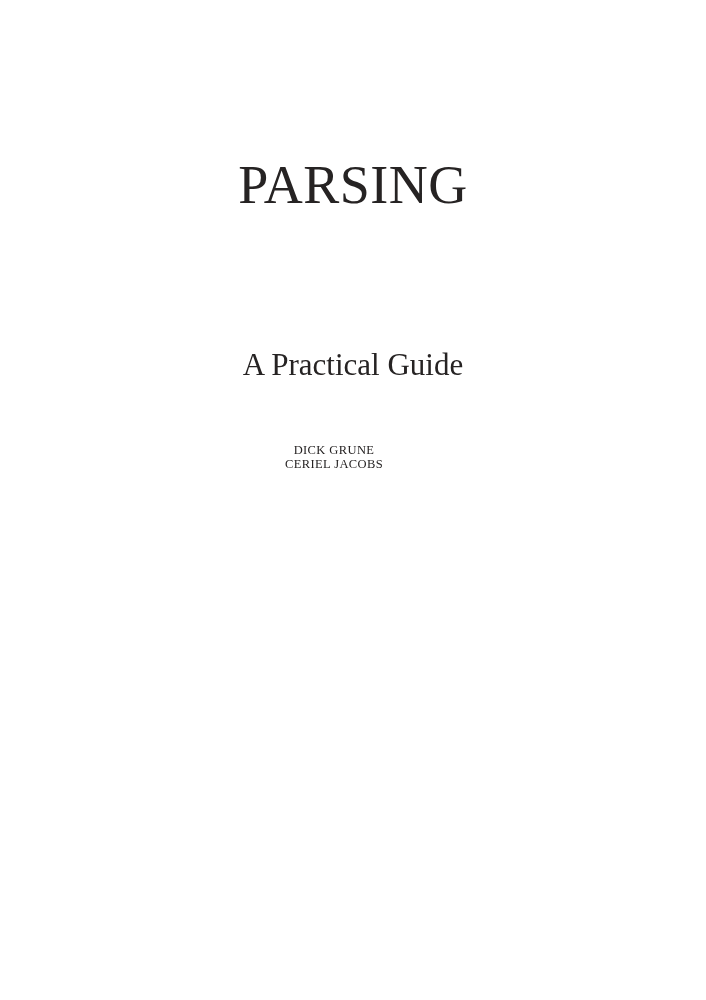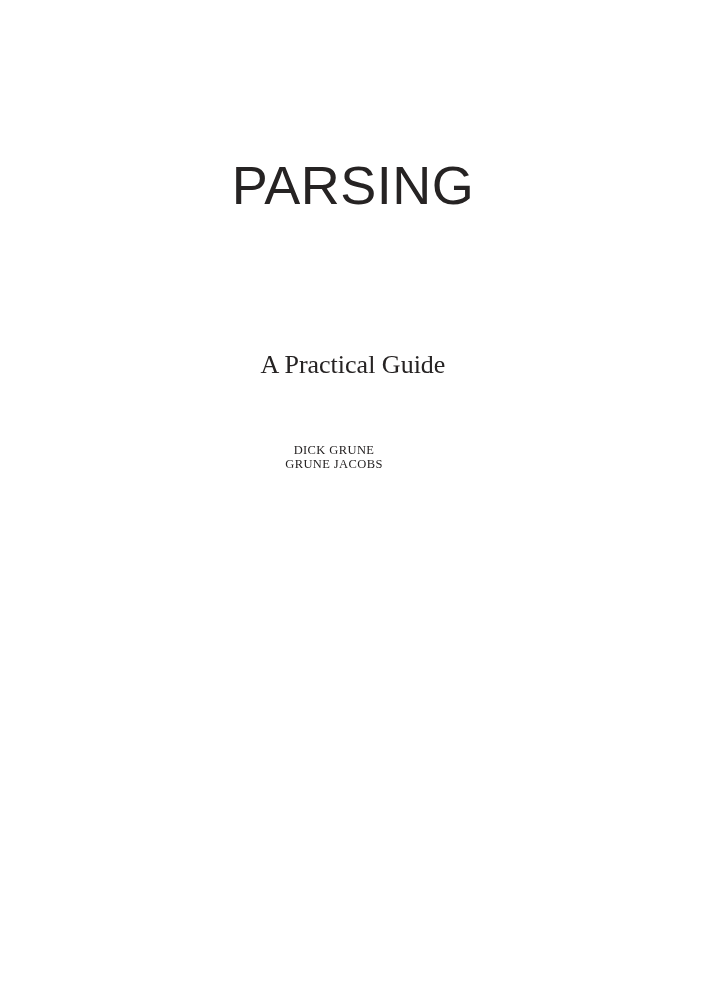--- a/index.html
+++ b/index.html
@@ -22,36 +22,36 @@
     box-sizing: border-box;
   }
   .title-block {
     position: absolute;
     left: 0;
     top: 150px;
     width: 706px;
     text-align: center;
   }
   .title-line {
-    font-family: Liberation Sans, sans-serif;
+    font-family: Liberation Serif, serif;
     font-size: 54px;
     line-height: 70px;
     letter-spacing: 0.5px;
     font-weight: 400;
     color: #262323;
     white-space: nowrap;
   }
   .subtitle {
     position: absolute;
     left: 0;
     top: 348px;
     width: 706px;
     text-align: center;
     font-family: "Liberation Serif", serif;
-    font-size: 26px;
+    font-size: 31px;
     line-height: 34px;
     font-weight: 400;
     color: #262323;
   }
   .authors {
     position: absolute;
     left: 0;
     top: 443px;
     width: 668px;
     text-align: center;
@@ -70,16 +70,16 @@
 <div class="page">
 
   <div class="title-block">
     <div class="title-line">PARSING</div>
   </div>
 
   <div class="subtitle">A Practical Guide</div>
 
   <div class="authors">
     <div class="author-line">DICK GRUNE</div>
-    <div class="author-line">GRUNE JACOBS</div>
+    <div class="author-line">CERIEL JACOBS</div>
   </div>
 
 </div>
 
 </body></html>

